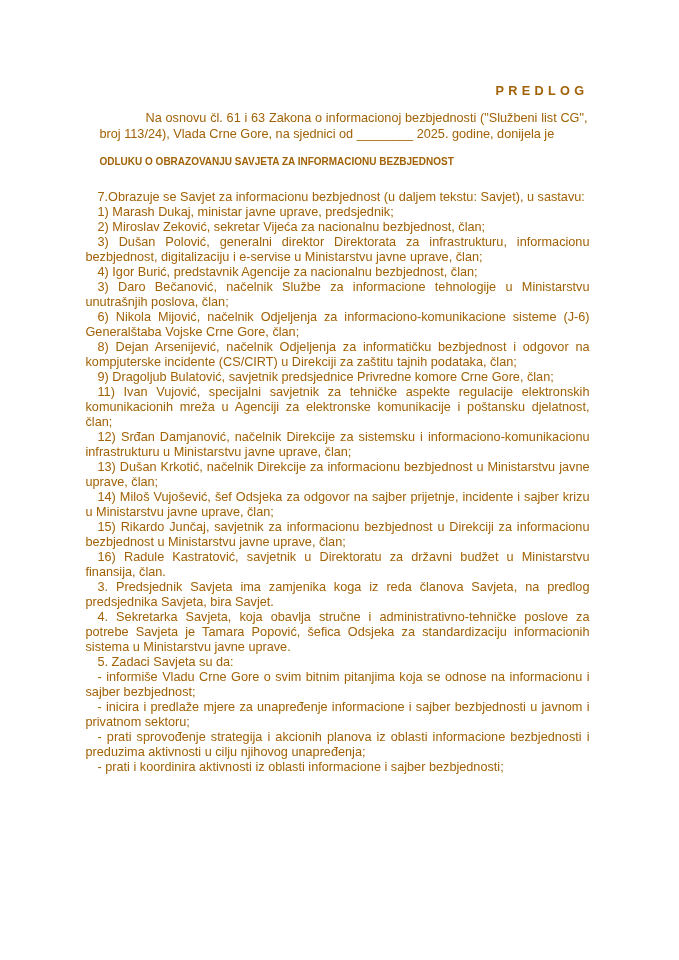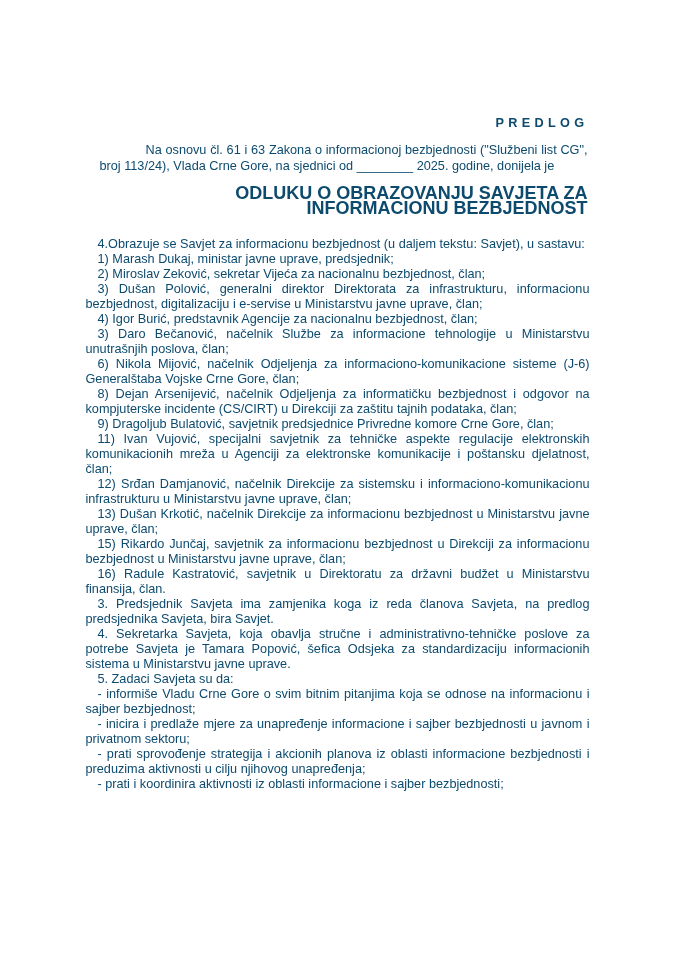--- a/index.html
+++ b/index.html
@@ -7,75 +7,76 @@
     padding: 0;
     background: #ffffff;
   }
   .page {
     position: relative;
     width: 636px;
     height: 960px;
     margin: 0 auto;
     background: #ffffff;
     box-sizing: border-box;
-    padding-top: 116px;
+    padding-top: 84px;
     font-family: "Liberation Sans", "DejaVu Sans", sans-serif;
-    color: #0c4a6e;
+    color: #a16207;
     overflow: hidden;
   }
   .predlog {
     text-align: right;
     margin: 0 69px 10px 0;
     font-size: 12.7px;
     font-weight: bold;
     letter-spacing: 0.34em;
     line-height: 15px;
   }
   .intro {
     margin: 12px 70px 0 78px;
     text-indent: 46px;
     text-align: justify;
     font-size: 12.7px;
     line-height: 15.5px;
   }
   .title {
     margin: 12px 70px 21px 78px;
-    text-align: right;
-    font-size: 18px;
+    text-align: left;
+    font-size: 10px;
     font-weight: bold;
     line-height: 15px;
   }
   .body-text p {
     margin: 0 68px 0 64px;
     text-indent: 12px;
     text-align: justify;
     font-size: 12.7px;
     line-height: 15px;
   }
 </style>
 </head>
 <body>
 
 <div class="page">
   <div class="predlog">PREDLOG</div>
   <p class="intro">Na osnovu čl. 61 i 63 Zakona o informacionoj bezbjednosti ("Službeni list CG", broj 113/24), Vlada Crne Gore, na sjednici od ________ 2025. godine, donijela je</p>
   <h1 class="title">ODLUKU O OBRAZOVANJU SAVJETA ZA INFORMACIONU BEZBJEDNOST</h1>
   <div class="body-text">
-    <p>4.Obrazuje se Savjet za informacionu bezbjednost (u daljem tekstu: Savjet), u sastavu:</p>
+    <p>7.Obrazuje se Savjet za informacionu bezbjednost (u daljem tekstu: Savjet), u sastavu:</p>
     <p>1) Marash Dukaj, ministar javne uprave, predsjednik;</p>
     <p>2) Miroslav Zeković, sekretar Vijeća za nacionalnu bezbjednost, član;</p>
     <p>3) Dušan Polović, generalni direktor Direktorata za infrastrukturu, informacionu bezbjednost, digitalizaciju i e-servise u Ministarstvu javne uprave, član;</p>
     <p>4) Igor Burić, predstavnik Agencije za nacionalnu bezbjednost, član;</p>
     <p>3) Daro Bečanović, načelnik Službe za informacione tehnologije u Ministarstvu unutrašnjih poslova, član;</p>
     <p>6) Nikola Mijović, načelnik Odjeljenja za informaciono-komunikacione sisteme (J-6) Generalštaba Vojske Crne Gore, član;</p>
     <p>8) Dejan Arsenijević, načelnik Odjeljenja za informatičku bezbjednost i odgovor na kompjuterske incidente (CS/CIRT) u Direkciji za zaštitu tajnih podataka, član;</p>
     <p>9) Dragoljub Bulatović, savjetnik predsjednice Privredne komore Crne Gore, član;</p>
     <p>11) Ivan Vujović, specijalni savjetnik za tehničke aspekte regulacije elektronskih komunikacionih mreža u Agenciji za elektronske komunikacije i poštansku djelatnost, član;</p>
     <p>12) Srđan Damjanović, načelnik Direkcije za sistemsku i informaciono-komunikacionu infrastrukturu u Ministarstvu javne uprave, član;</p>
     <p>13) Dušan Krkotić, načelnik Direkcije za informacionu bezbjednost u Ministarstvu javne uprave, član;</p>
+    <p>14) Miloš Vujošević, šef Odsjeka za odgovor na sajber prijetnje, incidente i sajber krizu u Ministarstvu javne uprave, član;</p>
     <p>15) Rikardo Junčaj, savjetnik za informacionu bezbjednost u Direkciji za informacionu bezbjednost u Ministarstvu javne uprave, član;</p>
     <p>16) Radule Kastratović, savjetnik u Direktoratu za državni budžet u Ministarstvu finansija, član.</p>
     <p>3. Predsjednik Savjeta ima zamjenika koga iz reda članova Savjeta, na predlog predsjednika Savjeta, bira Savjet.</p>
     <p>4. Sekretarka Savjeta, koja obavlja stručne i administrativno-tehničke poslove za potrebe Savjeta je Tamara Popović, šefica Odsjeka za standardizaciju informacionih sistema u Ministarstvu javne uprave.</p>
     <p>5. Zadaci Savjeta su da:</p>
     <p>- informiše Vladu Crne Gore o svim bitnim pitanjima koja se odnose na informacionu i sajber bezbjednost;</p>
     <p>- inicira i predlaže mjere za unapređenje informacione i sajber bezbjednosti u javnom i privatnom sektoru;</p>
     <p>- prati sprovođenje strategija i akcionih planova iz oblasti informacione bezbjednosti i preduzima aktivnosti u cilju njihovog unapređenja;</p>
     <p>- prati i koordinira aktivnosti iz oblasti informacione i sajber bezbjednosti;</p>
   </div>

